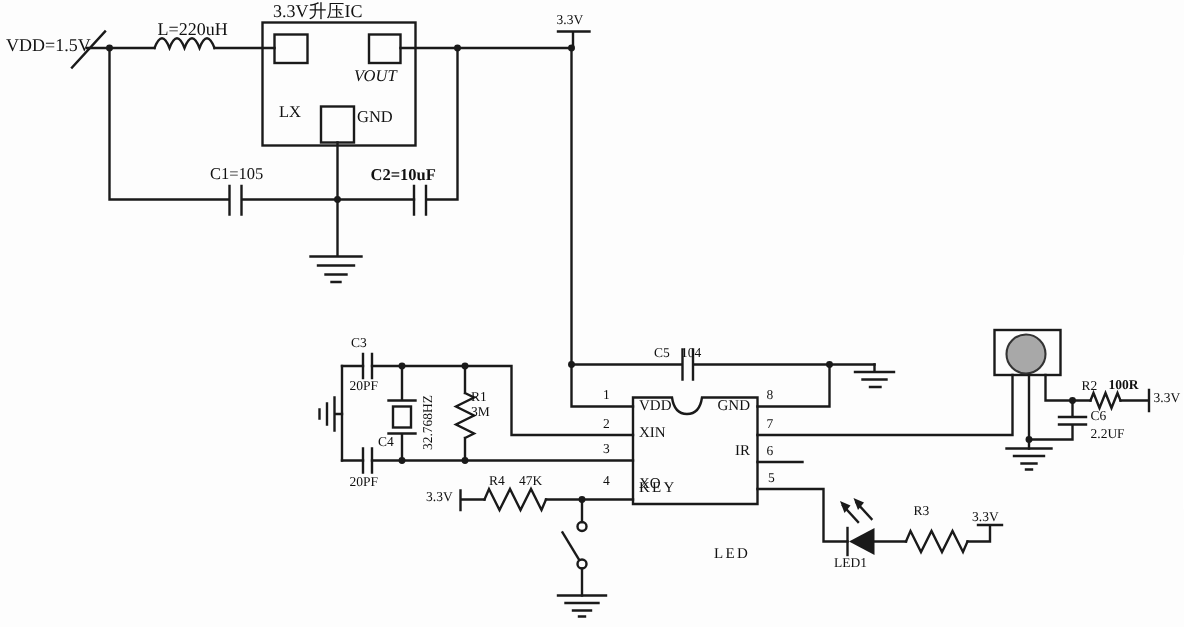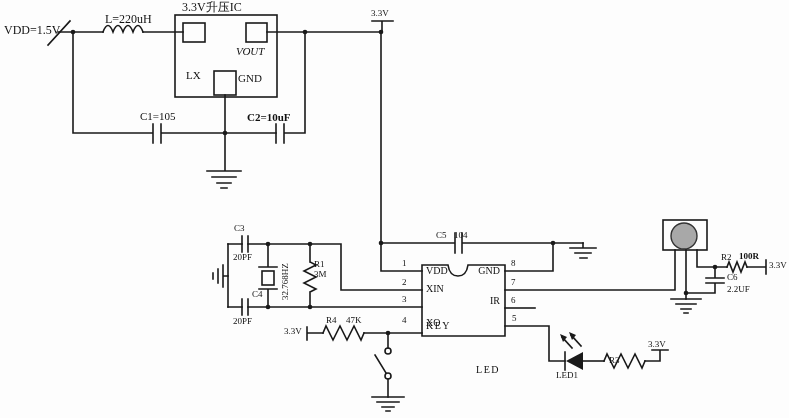--- a/index.html
+++ b/index.html
@@ -208,16 +208,16 @@
   <div class="lbl s10 ra" style="left:458px;top:296px;width:42px;">IR</div>
   <div class="lbl s10 ra ls" style="left:453px;top:321px;width:47px;margin-top:44px;">LED</div>
 
   <div class="lbl s9" style="left:721px;top:253px;">R2</div>
   <div class="lbl s9" style="left:739px;top:252px;font-weight:bold;">100R</div>
   <div class="lbl s9" style="left:769px;top:261px;">3.3V</div>
   <div class="lbl s9" style="left:727px;top:273px;">C6</div>
   <div class="lbl s9" style="left:727px;top:285px;">2.2UF</div>
 
   <div class="lbl s9" style="left:556px;top:371px;">LED1</div>
-  <div class="lbl s9" style="left:609px;top:356px;">R3</div>
+  <div class="lbl s9" style="left:609px;top:336px;">R3</div>
   <div class="lbl s9" style="left:648px;top:340px;">3.3V</div>
 
 </div>
 
 </body></html>

